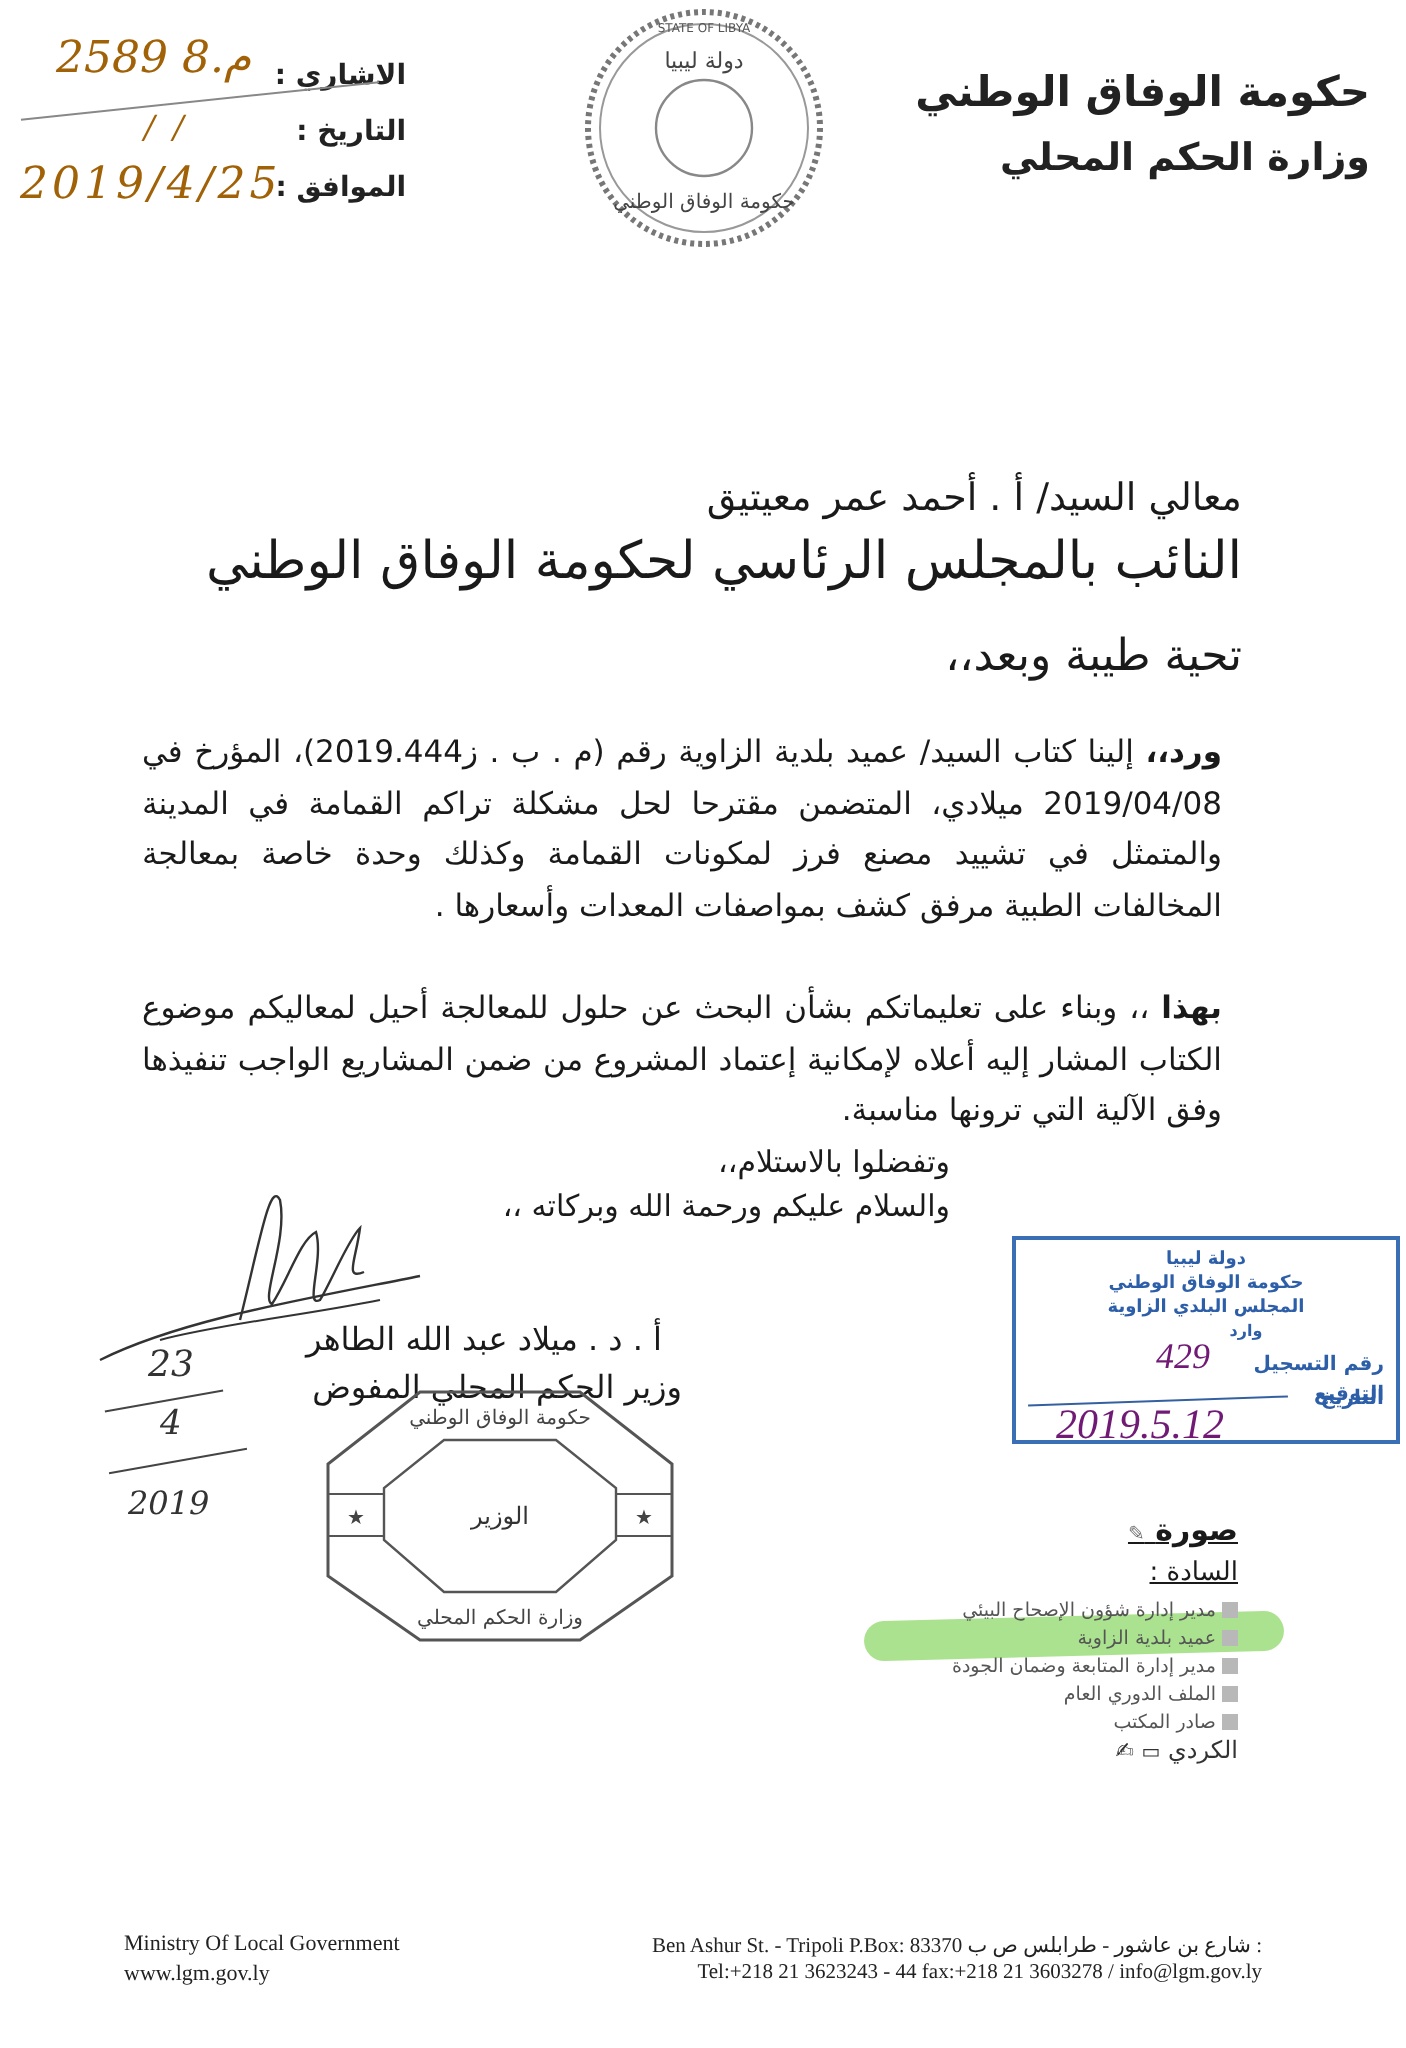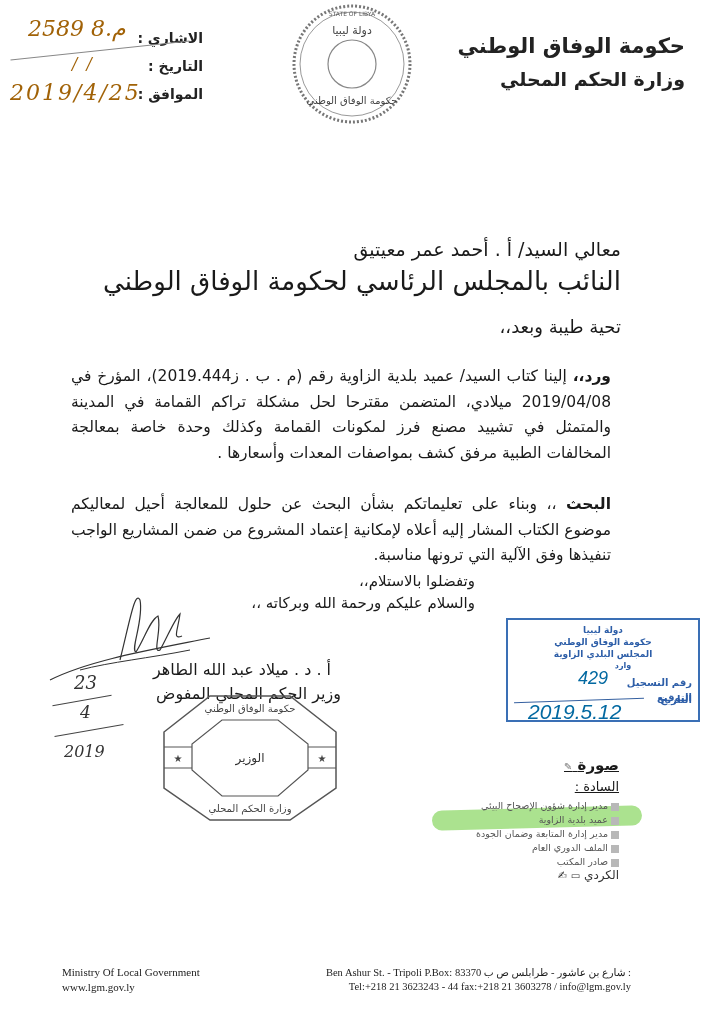--- a/index.html
+++ b/index.html
@@ -16,38 +16,38 @@
   
   .ref-row { right: 500px; font-size: 14px; font-weight: bold; direction: rtl; white-space: nowrap; color: #222; }
   .ref-hand { font-family: "DejaVu Serif", serif; font-style: italic; color: #a16207; font-size: 22px; position: absolute; white-space: nowrap; letter-spacing: 2px; }
 
   
   .seal { left: 288px; top: 2px; width: 128px; height: 124px; }
 
   
   .addr1 { right: 82px; top: 238px; font-size: 19px; direction: rtl; white-space: nowrap; }
   .addr2 { right: 82px; top: 266px; font-size: 26px; direction: rtl; white-space: nowrap; }
-  .greet { right: 82px; top: 316px; font-size: 18px; direction: rtl; white-space: nowrap; }
+  .greet { right: 82px; top: 316px; font-size: 22px; direction: rtl; white-space: nowrap; }
 
   .para { right: 92px; width: 540px; font-size: 15.5px; line-height: 25.5px; direction: rtl; text-align: justify; text-align-last: right; }
   .para b { font-weight: bold; }
 
   .closing1 { right: 228px; top: 572px; font-size: 15px; direction: rtl; white-space: nowrap; }
   .closing2 { right: 228px; top: 594px; font-size: 15px; direction: rtl; white-space: nowrap; }
 
   .signer-name { right: 372px; top: 660px; font-size: 16px; direction: rtl; white-space: nowrap; }
   .signer-title { right: 362px; top: 684px; font-size: 16px; direction: rtl; white-space: nowrap; }
 
   .hand-date { left: 60px; font-family: "DejaVu Serif", serif; font-style: italic; color: #333; position: absolute; }
 
   
   .blue-stamp { left: 506px; top: 618px; width: 190px; height: 100px; border: 2px solid #3a6fb5; color: #2d5ea8; font-size: 9px; direction: rtl; text-align: center; }
   .blue-stamp .l { line-height: 12px; font-weight: bold; }
   .blue-stamp .row { position: absolute; right: 6px; font-size: 10px; white-space: nowrap; font-weight: bold; }
-  .blue-stamp .hand { position: absolute; font-family: Liberation Sans, sans-serif; font-style: italic; color: #0369a1; }
+  .blue-stamp .hand { position: absolute; font-family: Liberation Serif, serif; font-style: italic; color: #701a75; }
 
   
   .oct-stamp { left: 160px; top: 692px; width: 180px; height: 130px; }
 
   
   .cc-title { right: 84px; top: 756px; font-size: 15px; font-weight: bold; direction: rtl; text-decoration: underline; white-space: nowrap; }
   .cc-sada { right: 84px; top: 779px; font-size: 13px; direction: rtl; text-decoration: underline; white-space: nowrap; }
   .cc-item { right: 84px; font-size: 9.5px; color: #555; direction: rtl; white-space: nowrap; }
   .cc-item .box { display: inline-block; width: 8px; height: 8px; background: #b8b8b8; margin-left: 3px; vertical-align: middle; }
   .highlight { left: 432px; top: 808px; width: 210px; height: 20px; background: #8fd86a; opacity: 0.75; border-radius: 10px; transform: rotate(-1.5deg); }
@@ -86,21 +86,21 @@
 
 <div class="abs addr1">معالي السيد/ أ . أحمد عمر معيتيق</div>
 <div class="abs addr2">النائب بالمجلس الرئاسي لحكومة الوفاق الوطني</div>
 <div class="abs greet">تحية طيبة وبعد،،</div>
 
 <div class="abs para" style="top:364px;">
   <b>ورد،،</b>
   <span>إلينا كتاب السيد/ عميد بلدية الزاوية رقم (م . ب . ز2019.444)، المؤرخ في 2019/04/08 ميلادي، المتضمن مقترحا لحل مشكلة تراكم القمامة في المدينة والمتمثل في تشييد مصنع فرز لمكونات القمامة وكذلك وحدة خاصة بمعالجة المخالفات الطبية مرفق كشف بمواصفات المعدات وأسعارها .</span>
 </div>
 <div class="abs para" style="top:492px;">
-  <b>البحث</b>
+  <b>بهذا</b>
   <span>،، وبناء على تعليماتكم بشأن البحث عن حلول للمعالجة أحيل لمعاليكم موضوع الكتاب المشار إليه أعلاه لإمكانية إعتماد المشروع من ضمن المشاريع الواجب تنفيذها وفق الآلية التي ترونها مناسبة.</span>
 </div>
 
 <div class="abs closing1">وتفضلوا بالاستلام،،</div>
 <div class="abs closing2">والسلام عليكم ورحمة الله وبركاته ،،</div>
 
 <svg class="abs" style="left:40px; top:580px;" width="180" height="110" viewBox="0 0 180 110">
   <path d="M 10 100 C 50 80, 110 70, 170 58" fill="none" stroke="#333" stroke-width="1.2"></path>
   <path d="M 80 80 C 90 40, 95 10, 100 20 C 104 40, 90 70, 96 72 C 104 60, 110 40, 118 36 C 122 50, 112 74, 120 70 C 126 60, 134 40, 140 34 C 138 50, 132 60, 142 56" fill="none" stroke="#333" stroke-width="1.2"></path>
   <path d="M 40 90 C 70 82, 110 78, 150 70" fill="none" stroke="#333" stroke-width="1"></path>

